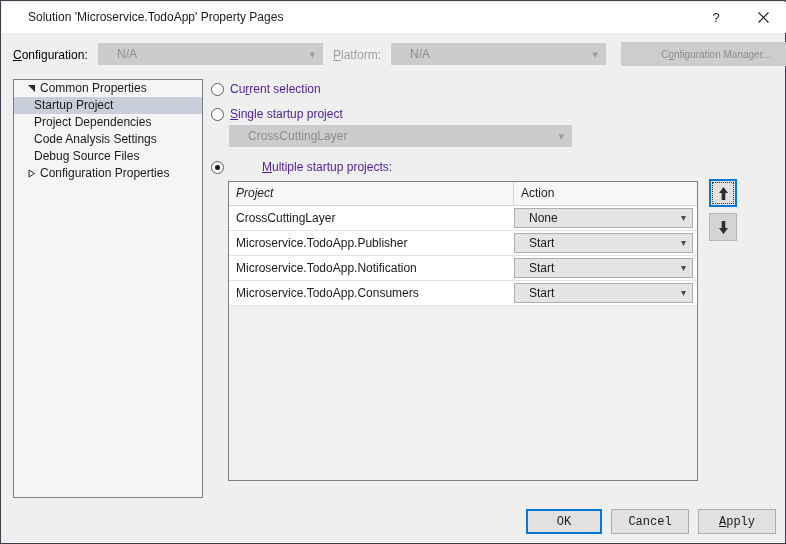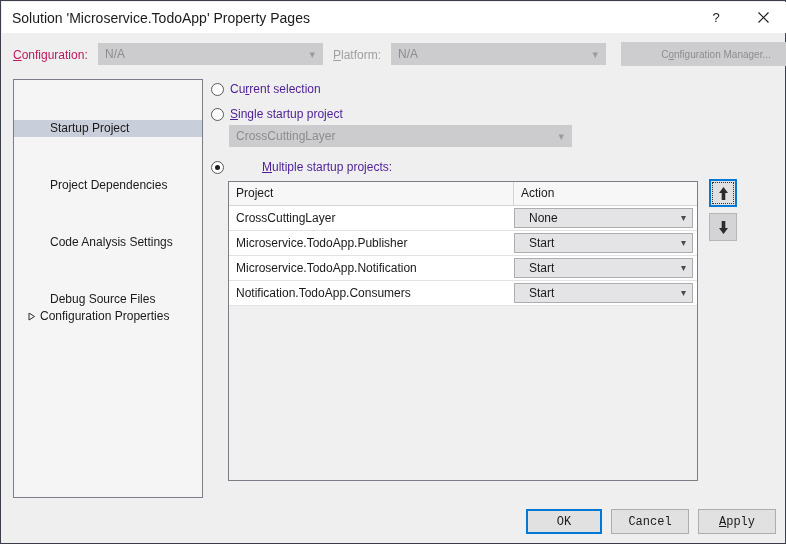--- a/index.html
+++ b/index.html
@@ -30,23 +30,23 @@
   .titlebar {
     position: absolute;
     left: 1px; top: 1px;
     width: 784px;
     height: 31px;
     background: #ffffff;
     box-sizing: border-box;
   }
   .titlebar-text {
     position: absolute;
-    left: 10px;
+    left: 26px;
     top: 8px;
-    font-size: 14px;
+    font-size: 12px;
     color: #1b1b1b;
     white-space: nowrap;
   }
   .winbtn {
     position: absolute;
     top: 0;
     width: 46px;
     height: 31px;
     display: flex;
     align-items: center;
@@ -56,34 +56,34 @@
     cursor: default;
   }
   .winbtn-help { right: 47px; }
   .winbtn-close { right: 0px; }
   .winbtn svg { display: block; }
 
   
   .cfg-label {
     position: absolute;
     left: 12px; top: 47px;
-    color: #be185d;
+    color: #000000;
     font-size: 12px;
   }
   .cfg-label u, .plat-label u { text-decoration: underline; }
 
   .combo-disabled {
     position: absolute;
     box-sizing: border-box;
     background: #ccccce;
     border: 1px solid #ccccce;
     color: #8d8d8d;
     font-size: 12px;
     line-height: 20px;
-    padding-left: 6px;
+    padding-left: 18px;
     overflow: hidden;
     white-space: nowrap;
   }
   .combo-disabled .chev {
     position: absolute;
     right: 7px; top: 0px;
     color: #9b9b9b;
     font-size: 11px;
   }
 
@@ -125,21 +125,21 @@
   .tree-item {
     position: relative;
     height: 17px;
     line-height: 17px;
     font-size: 12px;
     white-space: nowrap;
     color: #1a1a1a;
     cursor: default;
   }
   .tree-item.root   { padding-left: 26px; }
-  .tree-item.child  { padding-left: 36px; margin-top: 40px; }
+  .tree-item.child  { padding-left: 20px; }
   .tree-item.selected { background: #c9cedb; }
   .tw {
     position: absolute;
     left: 12px; top: 0;
     width: 12px;
     height: 17px;
     line-height: 17px;
     text-align: center;
     font-size: 8px;
     color: #2b2b2b;
@@ -198,21 +198,21 @@
     box-sizing: border-box;
   }
   .gh-cell {
     font-size: 12px;
     color: #1a1a1a;
     line-height: 23px;
     padding-left: 7px;
     box-sizing: border-box;
     cursor: default;
   }
-  .gh-project { width: 285px; border-right: 1px solid #d4d4d4; }
+  .gh-project { width: 285px; border-right: 1px solid #d4d4d4; font-style: italic; }
   .gh-action  { flex: 1; }
 
   .grid-rows { background: #ffffff; }
   .grid-row {
     display: flex;
     align-items: center;
     height: 25px;
     border-bottom: 1px solid #e2e2e2;
     background: #ffffff;
     box-sizing: border-box;
@@ -330,20 +330,28 @@
   <div class="combo-disabled plat-combo">
     <span>N/A</span>
     <span class="chev">▾</span>
   </div>
 
   <div class="btn-cfgmgr">
     <span>C<u>o</u>nfiguration Manager...</span>
   </div>
 
   <div class="treepanel">
+    <div class="tree-item root">
+      <span class="tw">
+        <svg width="8" height="8" viewBox="0 0 8 8">
+            <path d="M0 0 L7 0 L7 7 Z" fill="#2b2b2b"></path>
+          </svg>
+      </span>
+      <span>Common Properties</span>
+    </div>
     <div class="tree-item child selected">
       <span>Startup Project</span>
     </div>
     <div class="tree-item child">
       <span>Project Dependencies</span>
     </div>
     <div class="tree-item child">
       <span>Code Analysis Settings</span>
     </div>
     <div class="tree-item child">
@@ -410,21 +418,21 @@
         <div class="cell-project">Microservice.TodoApp.Notification</div>
         <div class="cell-action">
           <div class="act-combo">
             <span>Start</span>
             <span class="chev">▾</span>
           </div>
         </div>
       </div>
 
       <div class="grid-row">
-        <div class="cell-project">Notification.TodoApp.Consumers</div>
+        <div class="cell-project">Microservice.TodoApp.Consumers</div>
         <div class="cell-action">
           <div class="act-combo">
             <span>Start</span>
             <span class="chev">▾</span>
           </div>
         </div>
       </div>
 
     </div>
     <div class="grid-filler"></div>

